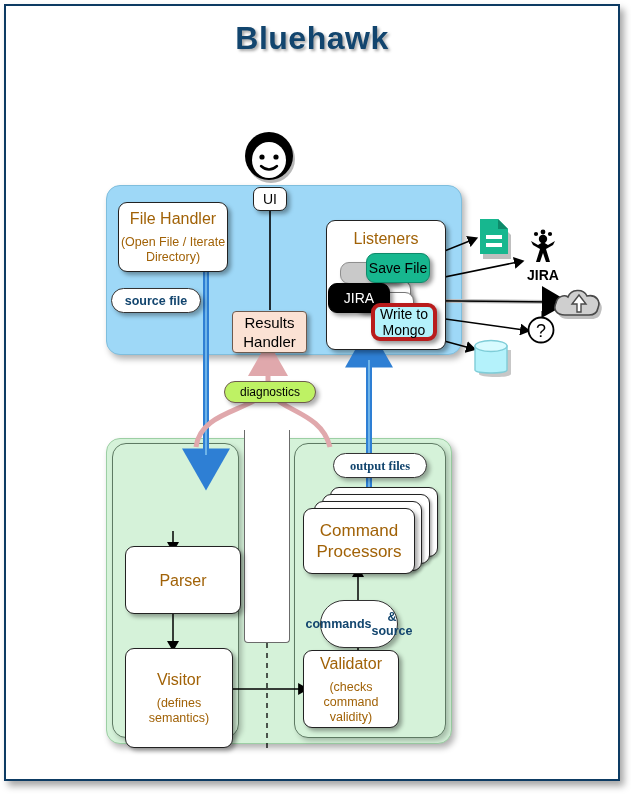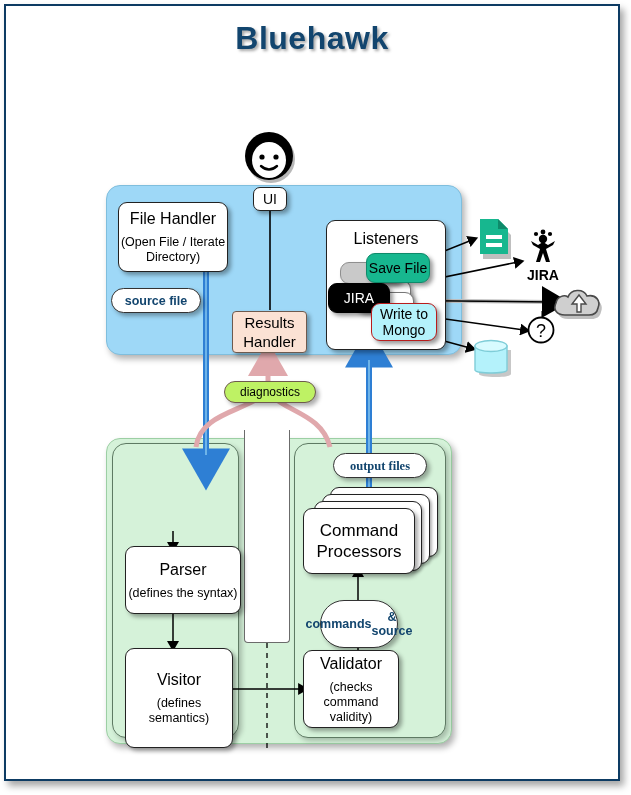--- a/index.html
+++ b/index.html
@@ -7,37 +7,37 @@
   #page{position:relative;width:631px;height:795px;background:#fff;box-sizing:border-box;}
   #frame{position:absolute;left:4px;top:4px;width:616px;height:777px;border:2px solid #0d3b63;background:#fff;box-sizing:border-box;box-shadow:4px 5px 7px rgba(0,0,0,.35);}
   .title{position:absolute;left:0;top:14px;width:100%;text-align:center;font-size:32px;font-weight:bold;color:#12456e;letter-spacing:.5px;text-shadow:2px 2px 3px rgba(0,0,0,.35);}
   svg#wires{position:absolute;left:0;top:0;width:631px;height:795px;pointer-events:none;}
   .panel{position:absolute;box-sizing:border-box;border-radius:14px;}
   .blue-panel{background:#9ed8f7;border:1px solid #7fbedd;box-shadow:3px 4px 6px rgba(0,0,0,.30);}
   .green-outer{background:#d5f2d9;border:1px solid #9ccfa4;box-shadow:3px 4px 6px rgba(0,0,0,.30);}
   .green-inner{background:#d5f2d9;border:1px solid #5e7a63;box-shadow:3px 3px 5px rgba(0,0,0,.22);}
   .white-notch{position:absolute;background:#ffffff;border:1px solid #6b6b6b;border-top:none;border-radius:0 0 4px 4px;box-sizing:border-box;}
   .node{position:absolute;box-sizing:border-box;background:#fff;border:1px solid #222;border-radius:9px;
-        box-shadow:3px 3px 4px rgba(0,0,0,.35);display:flex;flex-direction:column;align-items:center;justify-content:center;text-align:center;color:#000000;}
+        box-shadow:3px 3px 4px rgba(0,0,0,.35);display:flex;flex-direction:column;align-items:center;justify-content:center;text-align:center;color:#a16207;}
   .node .hd{font-size:16px;line-height:19px;}
   .node .sub{font-size:12.5px;line-height:15px;margin-top:7px;}
   .pill{position:absolute;box-sizing:border-box;background:#fff;border:1px solid #333;border-radius:40px;
         box-shadow:3px 3px 4px rgba(0,0,0,.32);display:flex;align-items:center;justify-content:center;text-align:center;
         font-size:12.5px;font-weight:bold;color:#12456e;line-height:14px;}
   .pill.plain{font-weight:normal;color:#000;font-size:12px;background:#bef264;border-color:#6e5a4e;}
   .uibox{position:absolute;box-sizing:border-box;background:#fff;border:1px solid #222;border-radius:7px;
          box-shadow:3px 3px 4px rgba(0,0,0,.35);display:flex;align-items:center;justify-content:center;font-size:14px;}
   .results{position:absolute;box-sizing:border-box;background:#fbe2d4;border:1px solid #6e5a4e;border-radius:4px;
            box-shadow:3px 3px 4px rgba(0,0,0,.33);display:flex;flex-direction:column;align-items:center;justify-content:center;
            font-size:15px;line-height:19px;text-align:center;color:#000;}
   .lbox{position:absolute;box-sizing:border-box;border-radius:9px;display:flex;align-items:center;justify-content:center;
         text-align:center;font-size:14px;line-height:16px;box-shadow:3px 3px 4px rgba(0,0,0,.40);}
   .l-save{background:#17b78f;border:1px solid #0e8a6a;color:#000;}
   .l-jira{background:#000;border:1px solid #000;color:#fff;}
-  .l-mongo{background:#b4f2fb;border:1px solid #b91c1c;color:#000;}
+  .l-mongo{background:#b4f2fb;border:4px solid #b91c1c;color:#000;}
   .l-gray{background:#c9c9c9;border:1px solid #8f8f8f;}
   .l-white{background:#fff;border:1px solid #777;}
   .stackcard{position:absolute;box-sizing:border-box;background:#fff;border:1px solid #222;border-radius:9px;
              box-shadow:2px 2px 3px rgba(0,0,0,.30);}
   .icon-abs{position:absolute;}
   .jira-label{position:absolute;font-size:14px;font-weight:bold;color:#000;text-align:center;}
   .dbcyl{position:absolute;}
 </style>
 </head>
 <body>
@@ -202,21 +202,20 @@
       <ellipse cx="18" cy="7" rx="16" ry="5.5" fill="#d8fbff" stroke="#7fcdd8" stroke-width="1.4"></ellipse>
     </svg>
   </div>
 
   <div class="pill plain" style="left:224px;top:381px;width:92px;height:22px;">
     <span>diagnostics</span>
   </div>
 
   <div class="node" style="left:125px;top:546px;width:116px;height:68px;">
     <div class="hd">Parser</div>
-    <div class="sub">(defines the syntax)</div>
   </div>
   <div class="node" style="left:125px;top:648px;width:108px;height:100px;">
     <div class="hd">Visitor</div>
     <div class="sub">(defines semantics)</div>
   </div>
 
   <div class="pill" style="left:333px;top:453px;width:94px;height:25px;font-family:Liberation Serif, serif;">
     <span>output files</span>
   </div>
 

